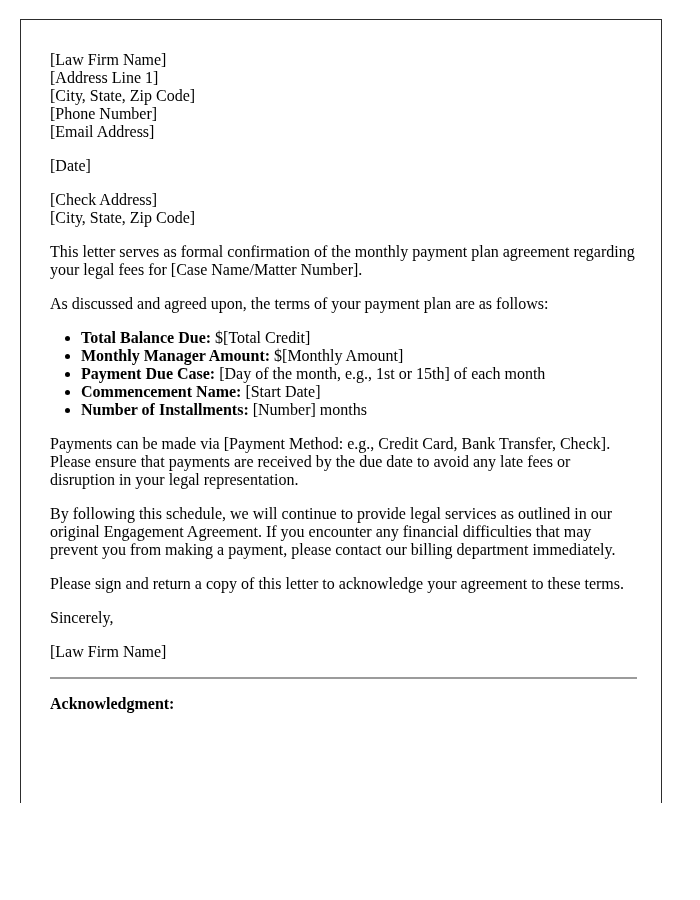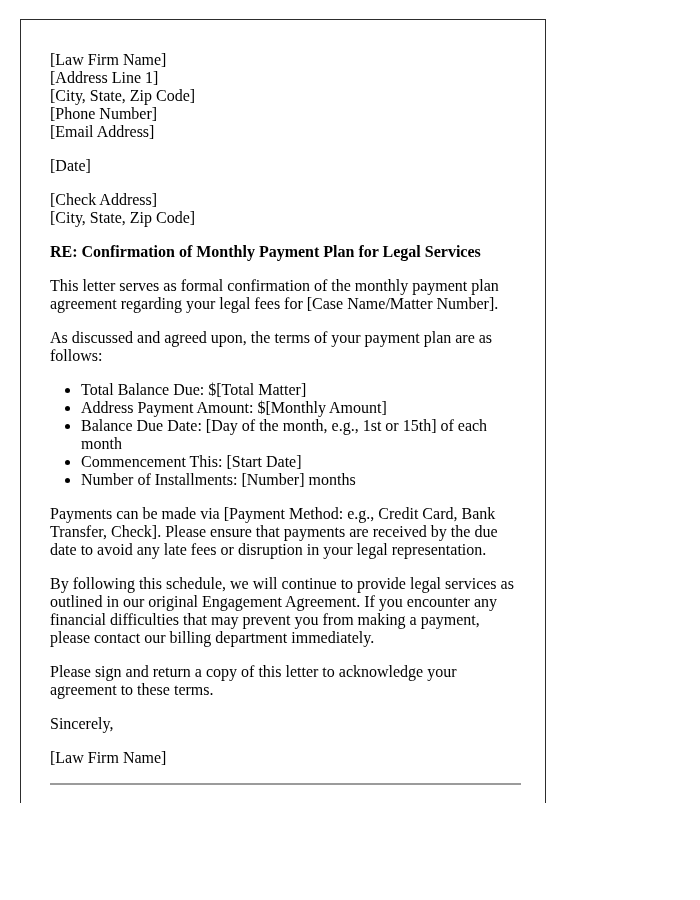--- a/index.html
+++ b/index.html
@@ -12,38 +12,38 @@
   }
   #canvas {
     position: relative;
     width: 700px; height: 900px;
     overflow: hidden;
     background: #ffffff;
   }
   .page {
     position: absolute;
     left: 20px; top: 19px;
-    width: 526px; height: 784px;
+    width: 642px; height: 784px;
     box-sizing: border-box;
     border: 1px solid #2d2d2d;
     border-bottom: none;
     background: #ffffff;
     padding: 15px 24px 0 29px;
     overflow: hidden;
   }
   .page p { margin: 16px 0; line-height: 18px; }
   .line { line-height: 18px; }
   .subject { font-weight: bold; }
   ul.terms {
     margin: 16px 0;
     padding-left: 31px;
     list-style-type: disc;
   }
   ul.terms li { line-height: 18px; }
-  ul.terms li b { font-weight: normal; }
+  ul.terms li b { font-weight: bold; }
   hr.sig-divider {
     border: none;
     border-top: 2px solid #9b9b9b;
     margin: 16px 0 8px 0;
     height: 0;
   }
   .ack { font-weight: bold; margin: 12px 0; }
 </style>
 </head>
 <body>
@@ -59,32 +59,31 @@
       <span class="line" style="display:block">[Email Address]</span>
     </p>
 
     <p>[Date]</p>
 
     <p>
       <span class="line" style="display:block">[Check Address]</span>
       <span class="line" style="display:block">[City, State, Zip Code]</span>
     </p>
 
-    <p class="subject">RE: Confirmation of Monthly Payment Plan for Legal Services</p>
 
 
     <p>This letter serves as formal confirmation of the monthly payment plan agreement regarding your legal fees for [Case Name/Matter Number].</p>
 
     <p>As discussed and agreed upon, the terms of your payment plan are as follows:</p>
 
     <ul class="terms">
-      <li><b>Total Balance Due:</b> <span>$[Total Matter]</span></li>
-      <li><b>Address Payment Amount:</b> <span>$[Monthly Amount]</span></li>
-      <li><b>Balance Due Date:</b> <span>[Day of the month, e.g., 1st or 15th] of each month</span></li>
-      <li><b>Commencement This:</b> <span>[Start Date]</span></li>
+      <li><b>Total Balance Due:</b> <span>$[Total Credit]</span></li>
+      <li><b>Monthly Manager Amount:</b> <span>$[Monthly Amount]</span></li>
+      <li><b>Payment Due Case:</b> <span>[Day of the month, e.g., 1st or 15th] of each month</span></li>
+      <li><b>Commencement Name:</b> <span>[Start Date]</span></li>
       <li><b>Number of Installments:</b> <span>[Number] months</span></li>
     </ul>
 
     <p>Payments can be made via [Payment Method: e.g., Credit Card, Bank Transfer, Check]. Please ensure that payments are received by the due date to avoid any late fees or disruption in your legal representation.</p>
 
     <p>By following this schedule, we will continue to provide legal services as outlined in our original Engagement Agreement. If you encounter any financial difficulties that may prevent you from making a payment, please contact our billing department immediately.</p>
 
     <p>Please sign and return a copy of this letter to acknowledge your agreement to these terms.</p>
 
     <p>Sincerely,</p>

